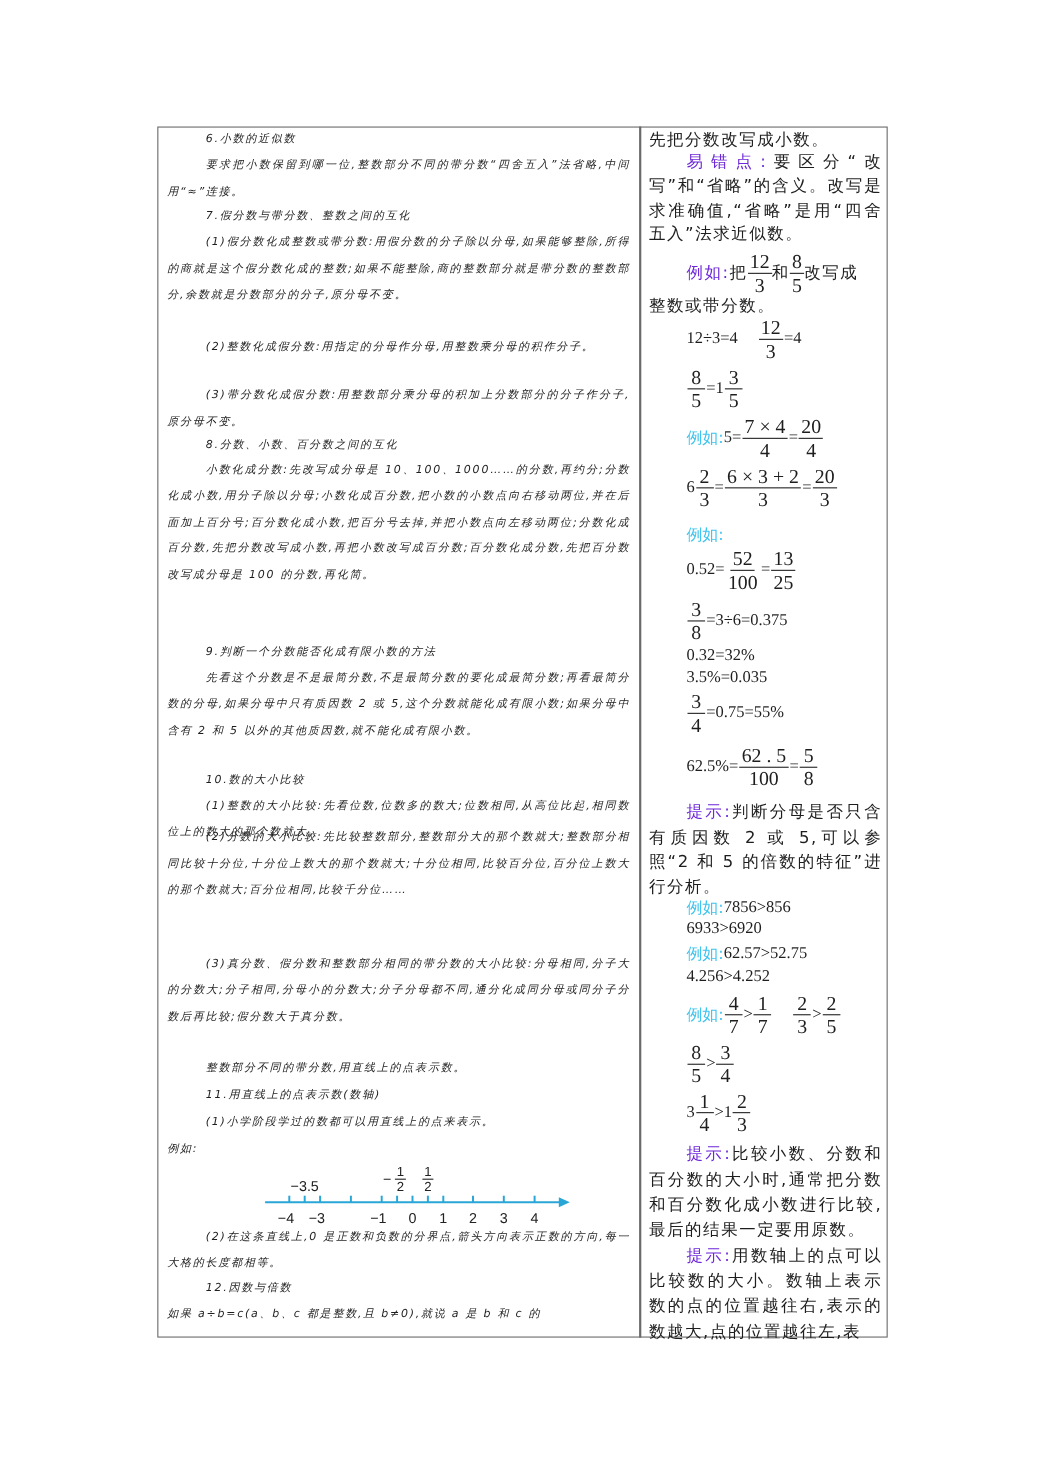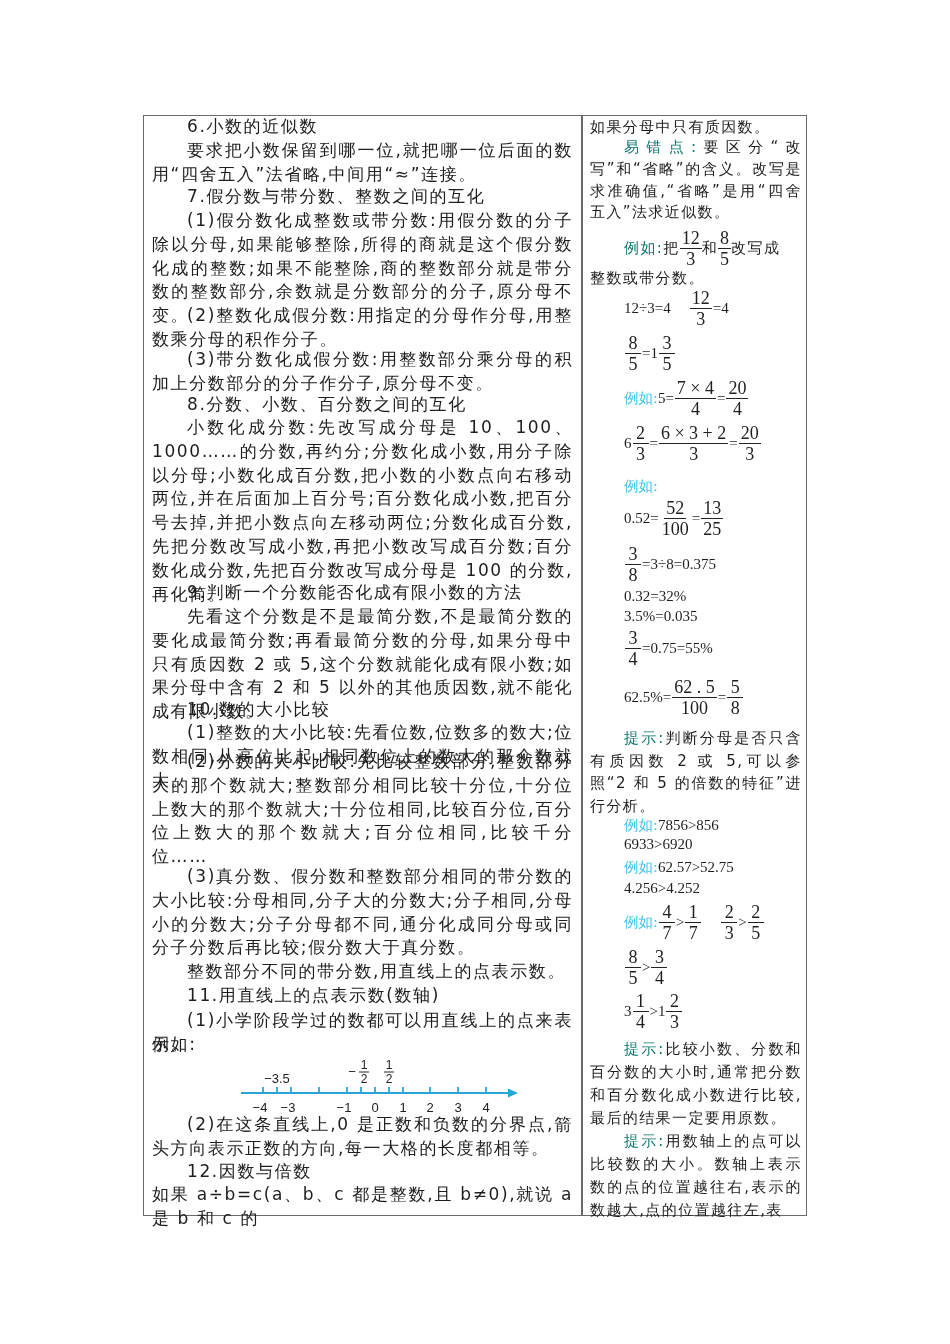--- a/index.html
+++ b/index.html
@@ -1,27 +1,27 @@
 <!DOCTYPE html>
 <html><head>
 <meta charset="utf-8">
 <style>
   html, body { margin:0; padding:0; background:#ffffff; }
   body { width:950px; height:1344px; position:relative; overflow:hidden;
          font-family: "DejaVu Sans", "Liberation Sans", sans-serif; color:#1e1e1e; }
   .table { position:absolute; left:143px; top:115px; width:664px; height:1101px;
            border:1.5px solid #6a6a6a; box-sizing:border-box; }
   .divider { position:absolute; left:581px; top:115px; width:1.5px; height:1101px; background:#6a6a6a; }
-  .lp { position:absolute; left:152px; width:421px; font-size:17px; line-height:23.8px;
-        letter-spacing:1.6px; text-align:justify; margin:0; }
+  .lp { position:absolute; left:152px; width:421px; font-size:10px; line-height:23.8px;
+        letter-spacing:1.6px; text-align:justify; margin:0;font-style:italic; }
   .lp.ind { text-indent:35px; }
   .rp { position:absolute; left:590px; width:212px; font-size:15px; line-height:22.5px;
         letter-spacing:1.4px; text-align:justify; margin:0; }
   .rp.ind { text-indent:34px; }
-  .cy { color:#0f766e; }
+  .cy { color:#6d28d9; }
   .math { position:absolute; left:624px; font-family:"Liberation Serif", "DejaVu Serif", serif;
           font-size:15px; white-space:nowrap; display:flex; align-items:center;justify-content:center; }
   .math .t { display:inline-block; }
   .math .cyl { color:#3ec4ee; font-family:"DejaVu Sans", sans-serif; font-size:14.5px; }
   .frac { display:inline-flex; flex-direction:column; align-items:center; vertical-align:middle;
           font-size:18px; line-height:20px; margin:0 1px; }
   .frac .num { border-bottom:1.2px solid #222; padding:0 2px; min-width:12px; text-align:center; }
   .frac .den { padding:0 2px; text-align:center; }
   .inline-frac { display:inline-flex; flex-direction:column; align-items:center; vertical-align:middle;
           font-family:"Liberation Serif", serif; font-size:18px; line-height:20px; text-indent:0; letter-spacing:0; }
@@ -29,21 +29,21 @@
   .gap { display:inline-block; width:18px; }
   .numline { position:absolute; left:230px; top:1050px; }
 </style>
 </head>
 <body>
 
 <div class="table"></div>
 <div class="divider"></div>
 
 <p class="lp ind" style="top:115px">6.小数的近似数</p>
-<p class="lp ind" style="top:139px">要求把小数保留到哪一位,就把哪一位后面的数用“四舍五入”法省略,中间用“≈”连接。</p>
+<p class="lp ind" style="top:139px">要求把小数保留到哪一位,整数部分不同的带分数“四舍五入”法省略,中间用“≈”连接。</p>
 <p class="lp ind" style="top:185px">7.假分数与带分数、整数之间的互化</p>
 <p class="lp ind" style="top:209px">(1)假分数化成整数或带分数:用假分数的分子除以分母,如果能够整除,所得的商就是这个假分数化成的整数;如果不能整除,商的整数部分就是带分数的整数部分,余数就是分数部分的分子,原分母不变。</p>
 <p class="lp ind" style="top:304px">(2)整数化成假分数:用指定的分母作分母,用整数乘分母的积作分子。</p>
 <p class="lp ind" style="top:348px">(3)带分数化成假分数:用整数部分乘分母的积加上分数部分的分子作分子,原分母不变。</p>
 <p class="lp ind" style="top:393px">8.分数、小数、百分数之间的互化</p>
 <p class="lp ind" style="top:416px">小数化成分数:先改写成分母是 10、100、1000……的分数,再约分;分数化成小数,用分子除以分母;小数化成百分数,把小数的小数点向右移动两位,并在后面加上百分号;百分数化成小数,把百分号去掉,并把小数点向左移动两位;分数化成百分数,先把分数改写成小数,再把小数改写成百分数;百分数化成分数,先把百分数改写成分母是 100 的分数,再化简。</p>
 <p class="lp ind" style="top:581px">9.判断一个分数能否化成有限小数的方法</p>
 <p class="lp ind" style="top:605px">先看这个分数是不是最简分数,不是最简分数的要化成最简分数;再看最简分数的分母,如果分母中只有质因数 2 或 5,这个分数就能化成有限小数;如果分母中含有 2 和 5 以外的其他质因数,就不能化成有限小数。</p>
 <p class="lp ind" style="top:698px">10.数的大小比较</p>
 <p class="lp ind" style="top:721px">(1)整数的大小比较:先看位数,位数多的数大;位数相同,从高位比起,相同数位上的数大的那个数就大。</p>
@@ -88,21 +88,21 @@
     <text x="389" y="1083" font-size="12">2</text>
   </g>
   <line x1="359" y1="1072" x2="369" y2="1072" stroke="#222" stroke-width="1"></line>
   <line x1="384" y1="1072" x2="394" y2="1072" stroke="#222" stroke-width="1"></line>
 </svg>
 
 <p class="lp ind" style="top:1113px">(2)在这条直线上,0 是正数和负数的分界点,箭头方向表示正数的方向,每一大格的长度都相等。</p>
 <p class="lp ind" style="top:1160px">12.因数与倍数</p>
 <p class="lp" style="top:1183px">如果 a÷b=c(a、b、c 都是整数,且 b≠0),就说 a 是 b 和 c 的</p>
 
-<p class="rp" style="top:116px">如果分母中只有质因数。</p>
+<p class="rp" style="top:116px">先把分数改写成小数。</p>
 <p class="rp ind" style="top:137px; line-height:21.8px"><span class="cy">易错点:</span><span>要区分“改写”和“省略”的含义。改写是求准确值,“省略”是用“四舍五入”法求近似数。</span></p>
 
 <p class="rp ind" style="top:226px; line-height:44px"><span class="cy">例如:</span><span>把</span><span class="inline-frac">
       <span class="num">12</span>
       <span class="den">3</span>
     </span><span>和</span><span class="inline-frac">
       <span class="num">8</span>
       <span class="den">5</span>
     </span><span>改写成</span></p>
 <p class="rp" style="top:267px">整数或带分数。</p>
@@ -170,21 +170,21 @@
   <span class="frac">
       <span class="num">13</span>
       <span class="den">25</span>
     </span>
 </div>
 <div class="math" style="top:544px">
   <span class="frac">
       <span class="num">3</span>
       <span class="den">8</span>
     </span>
-  <span class="t">=3÷8=0.375</span>
+  <span class="t">=3÷6=0.375</span>
 </div>
 <div class="math" style="top:588px">0.32=32%</div>
 <div class="math" style="top:608px">3.5%=0.035</div>
 <div class="math" style="top:628px">
   <span class="frac">
       <span class="num">3</span>
       <span class="den">4</span>
     </span>
   <span class="t">=0.75=55%</span>
 </div>

